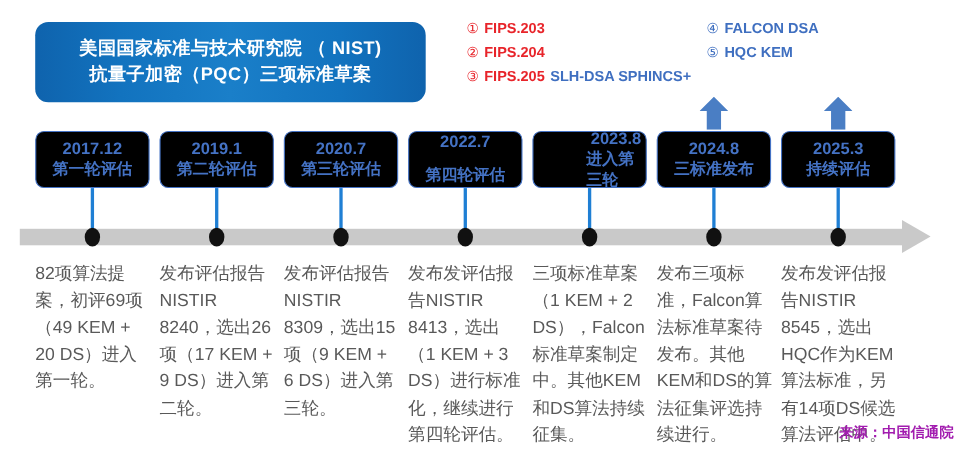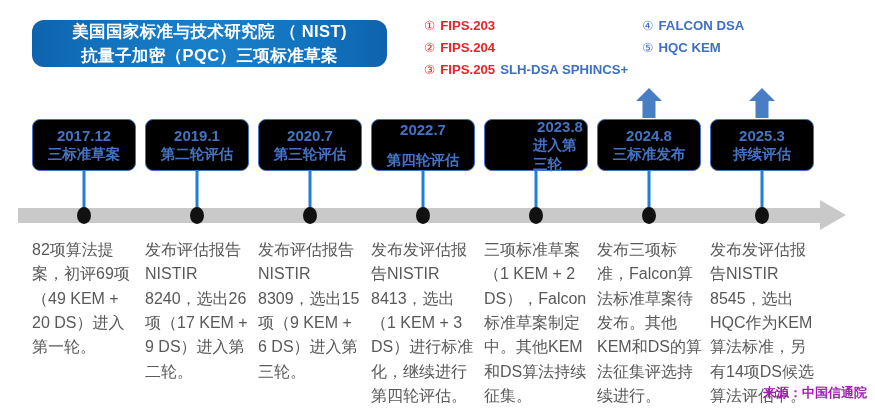--- a/index.html
+++ b/index.html
@@ -7,21 +7,21 @@
     width:875px; height:416px;
     background:#ffffff;
     font-family:"Liberation Sans", sans-serif;
     position:relative;
     overflow:hidden;
   }
 
   
   #title-banner {
     position:absolute; left:32px; top:20px;
-    width:355px; height:47px;
+    width:355px; height:73px;
     border-radius:12px;
     background:linear-gradient(90deg,#0f63ad 0%,#1273bf 22%,#1a7fc9 50%,#1273bf 78%,#0f63ad 100%);
     display:flex; flex-direction:column;
     align-items:center; justify-content:center;
     color:#ffffff;
     font-weight:bold;
     font-size:16.5px;
     letter-spacing:0.4px;
     line-height:1.45;
   }
@@ -142,21 +142,21 @@
     </div>
 </div>
 
 <div id="axis-bar"></div>
 <div id="axis-head"></div>
 
 <div id="milestones-root">
     <div class="milestone" style="left: 32px;">
       <div class="ms-box" style="border-color: rgb(68, 114, 196); color: rgb(68, 114, 196);">
         <div class="ms-date">2017.12</div>
-        <div class="ms-label">三标准草案</div>
+        <div class="ms-label">第一轮评估</div>
       </div>
       <div class="ms-stem"></div>
       <div class="ms-dot"></div>
       <div class="ms-desc">82项算法提案，初评69项（49 KEM + 20 DS）进入第一轮。</div>
     </div>
     <div class="milestone" style="left: 145px;">
       <div class="ms-box" style="border-color: rgb(68, 114, 196); color: rgb(68, 114, 196);">
         <div class="ms-date">2019.1</div>
         <div class="ms-label">第二轮评估</div>
       </div>

